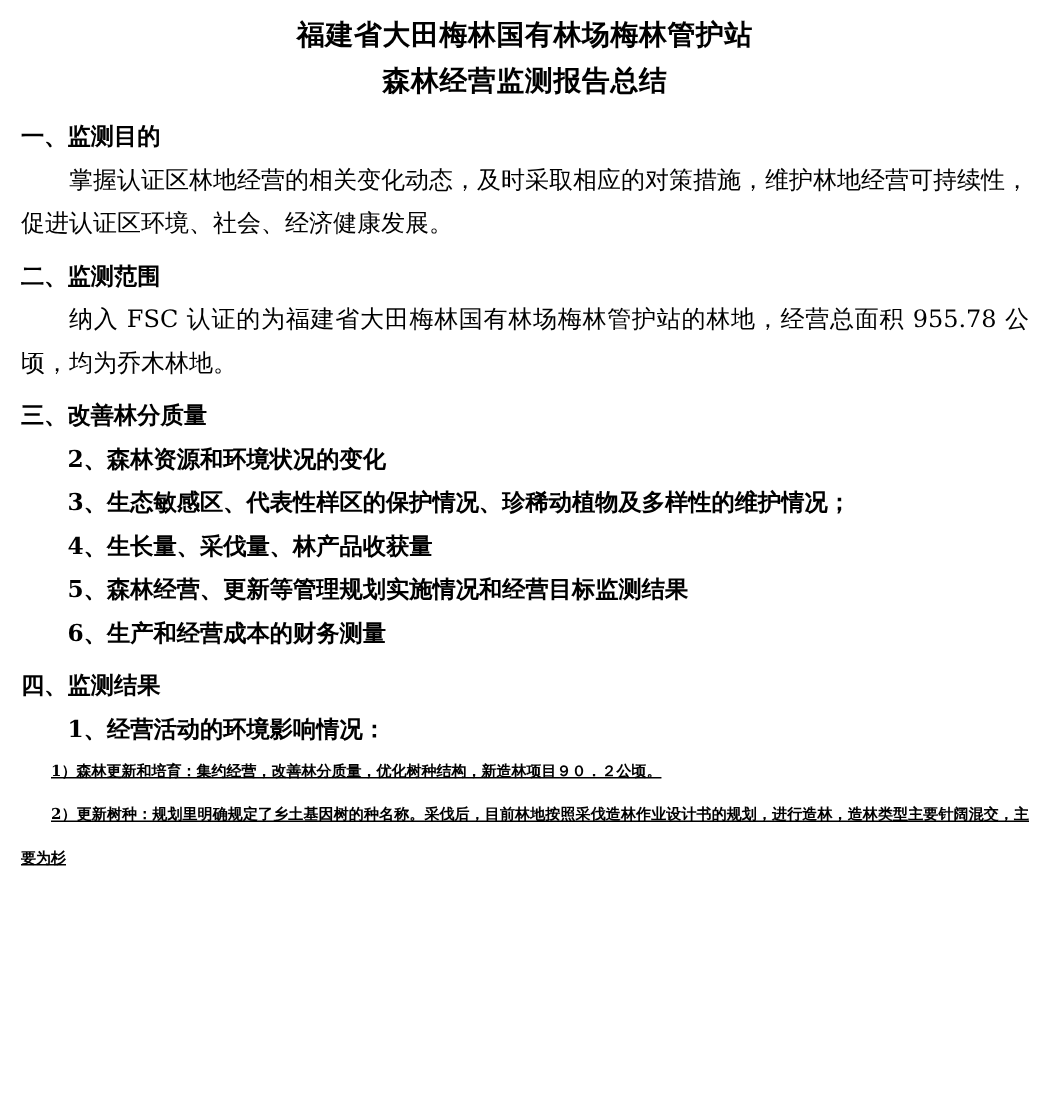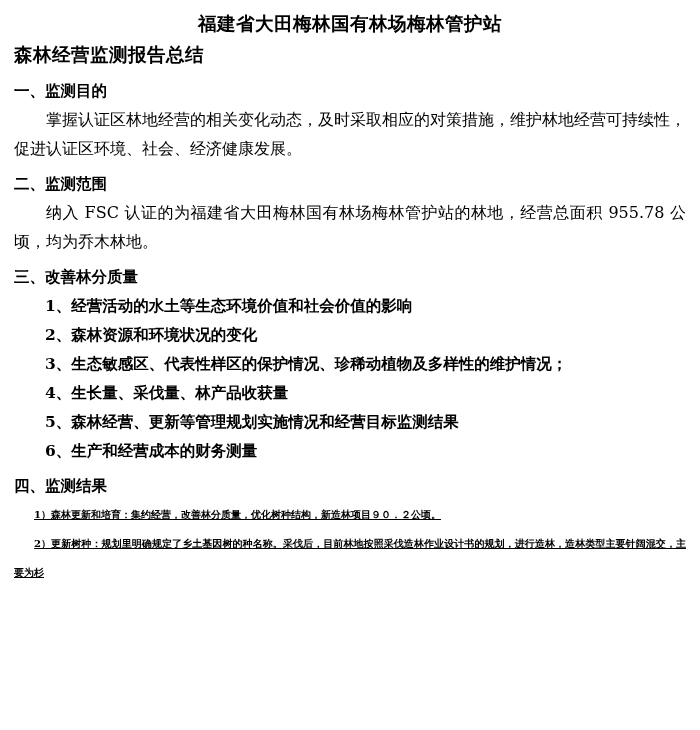--- a/index.html
+++ b/index.html
@@ -21,20 +21,21 @@
     padding: 8px 14px 0 14px;
   }
   .title {
     text-align: center;
     font-weight: bold;
     font-size: 18.5px;
     line-height: 31px;
     letter-spacing: 0.5px;
   }
   .title-line2 {
+    text-align: center;
     font-weight: bold;
     font-size: 18.5px;
     line-height: 31px;
     letter-spacing: 0.5px;
     margin-bottom: 6px;
   }
   .h2 {
     font-weight: bold;
     font-size: 15.5px;
     line-height: 29px;
@@ -73,24 +74,24 @@
   <div class="title">福建省大田梅林国有林场梅林管护站</div>
   <div class="title-line2">森林经营监测报告总结</div>
 
   <div class="h2">一、监测目的</div>
   <div class="para">掌握认证区林地经营的相关变化动态，及时采取相应的对策措施，维护林地经营可持续性，促进认证区环境、社会、经济健康发展。</div>
 
   <div class="h2">二、监测范围</div>
   <div class="para">纳入 FSC 认证的为福建省大田梅林国有林场梅林管护站的林地，经营总面积 955.78 公顷，均为乔木林地。</div>
 
   <div class="h2">三、改善林分质量</div>
-  <div class="item">1、经营活动的水土等生态环境价值和社会价值的影响</div>
   <div class="item">2、森林资源和环境状况的变化</div>
   <div class="item">3、生态敏感区、代表性样区的保护情况、珍稀动植物及多样性的维护情况；</div>
   <div class="item">4、生长量、采伐量、林产品收获量</div>
   <div class="item">5、森林经营、更新等管理规划实施情况和经营目标监测结果</div>
   <div class="item">6、生产和经营成本的财务测量</div>
 
   <div class="h2">四、监测结果</div>
+  <div class="item">1、经营活动的环境影响情况：</div>
   <div class="subitem">1）森林更新和培育：集约经营，改善林分质量，优化树种结构，新造林项目９０．２公顷。</div>
   <div class="subitem">2）更新树种：规划里明确规定了乡土基因树的种名称。采伐后，目前林地按照采伐造林作业设计书的规划，进行造林，造林类型主要针阔混交，主要为杉</div>
 
 </div>
 
 </body></html>

